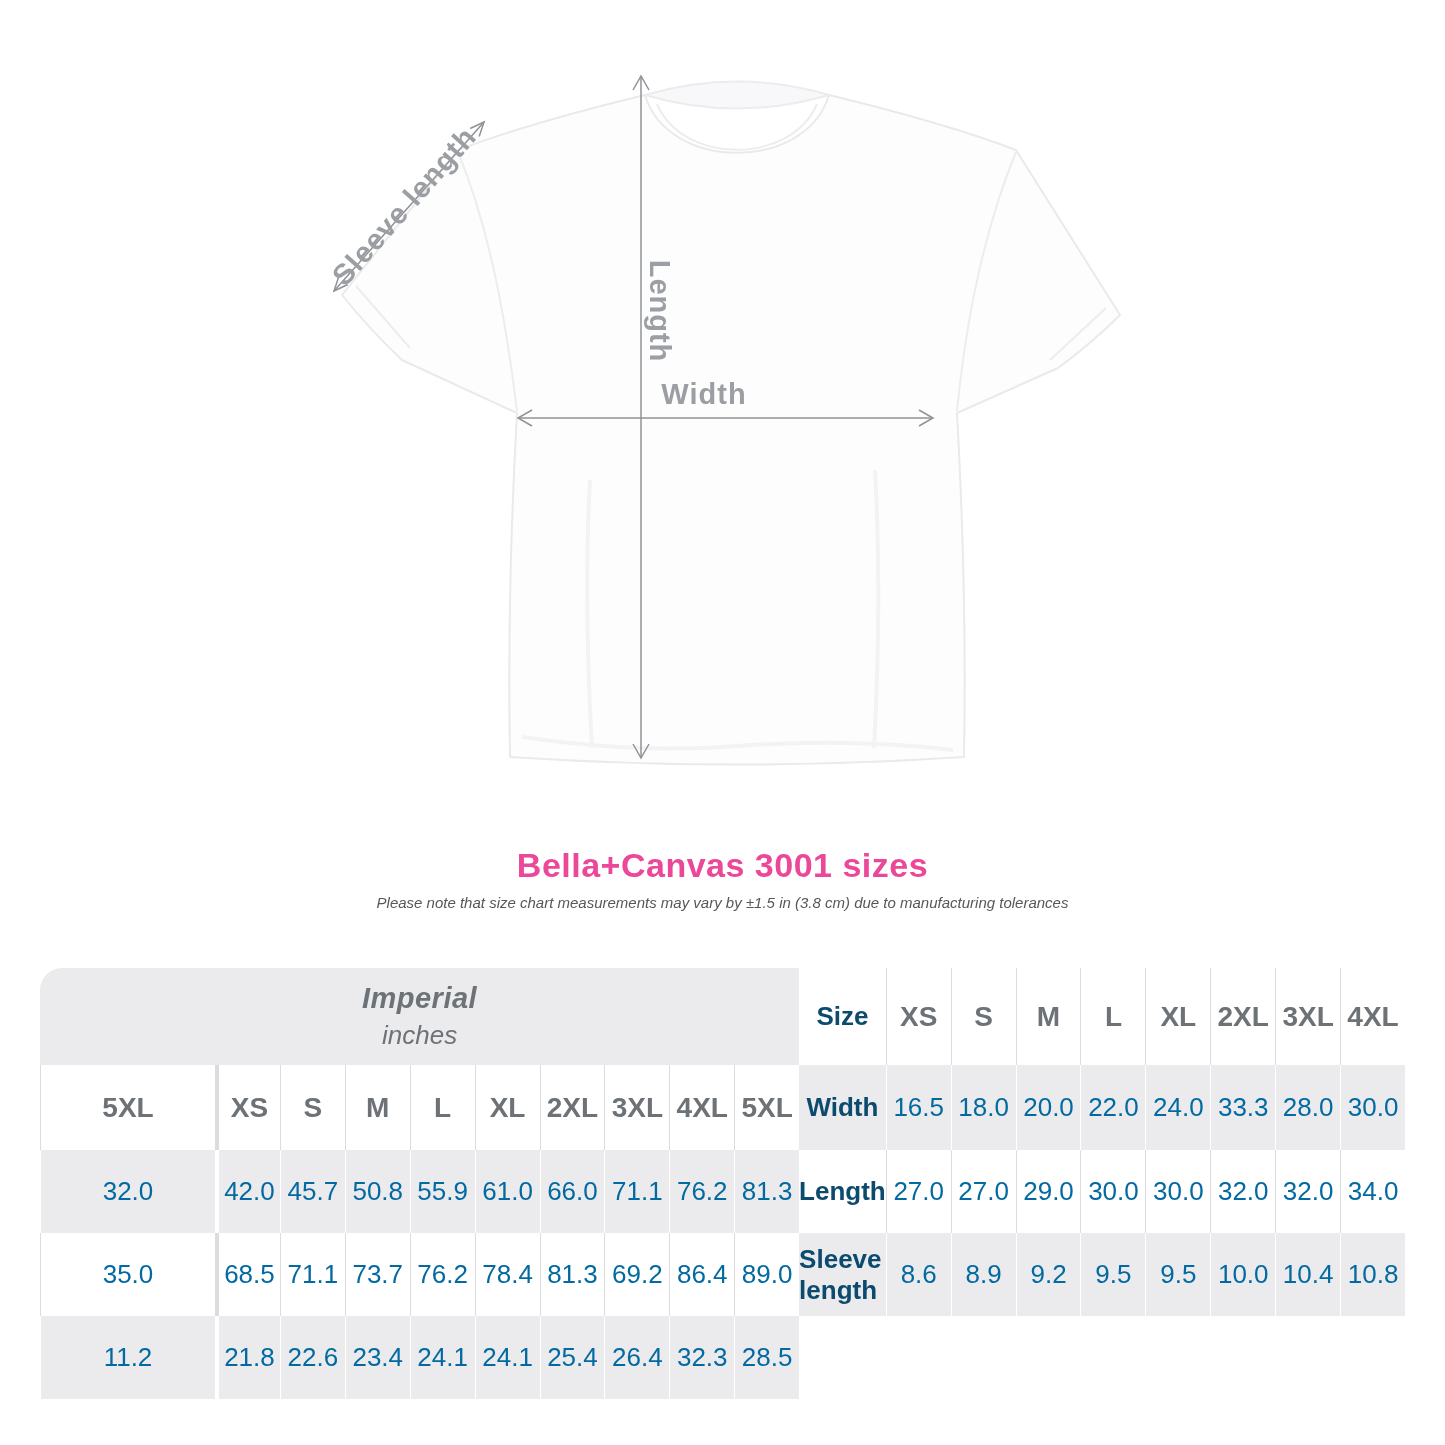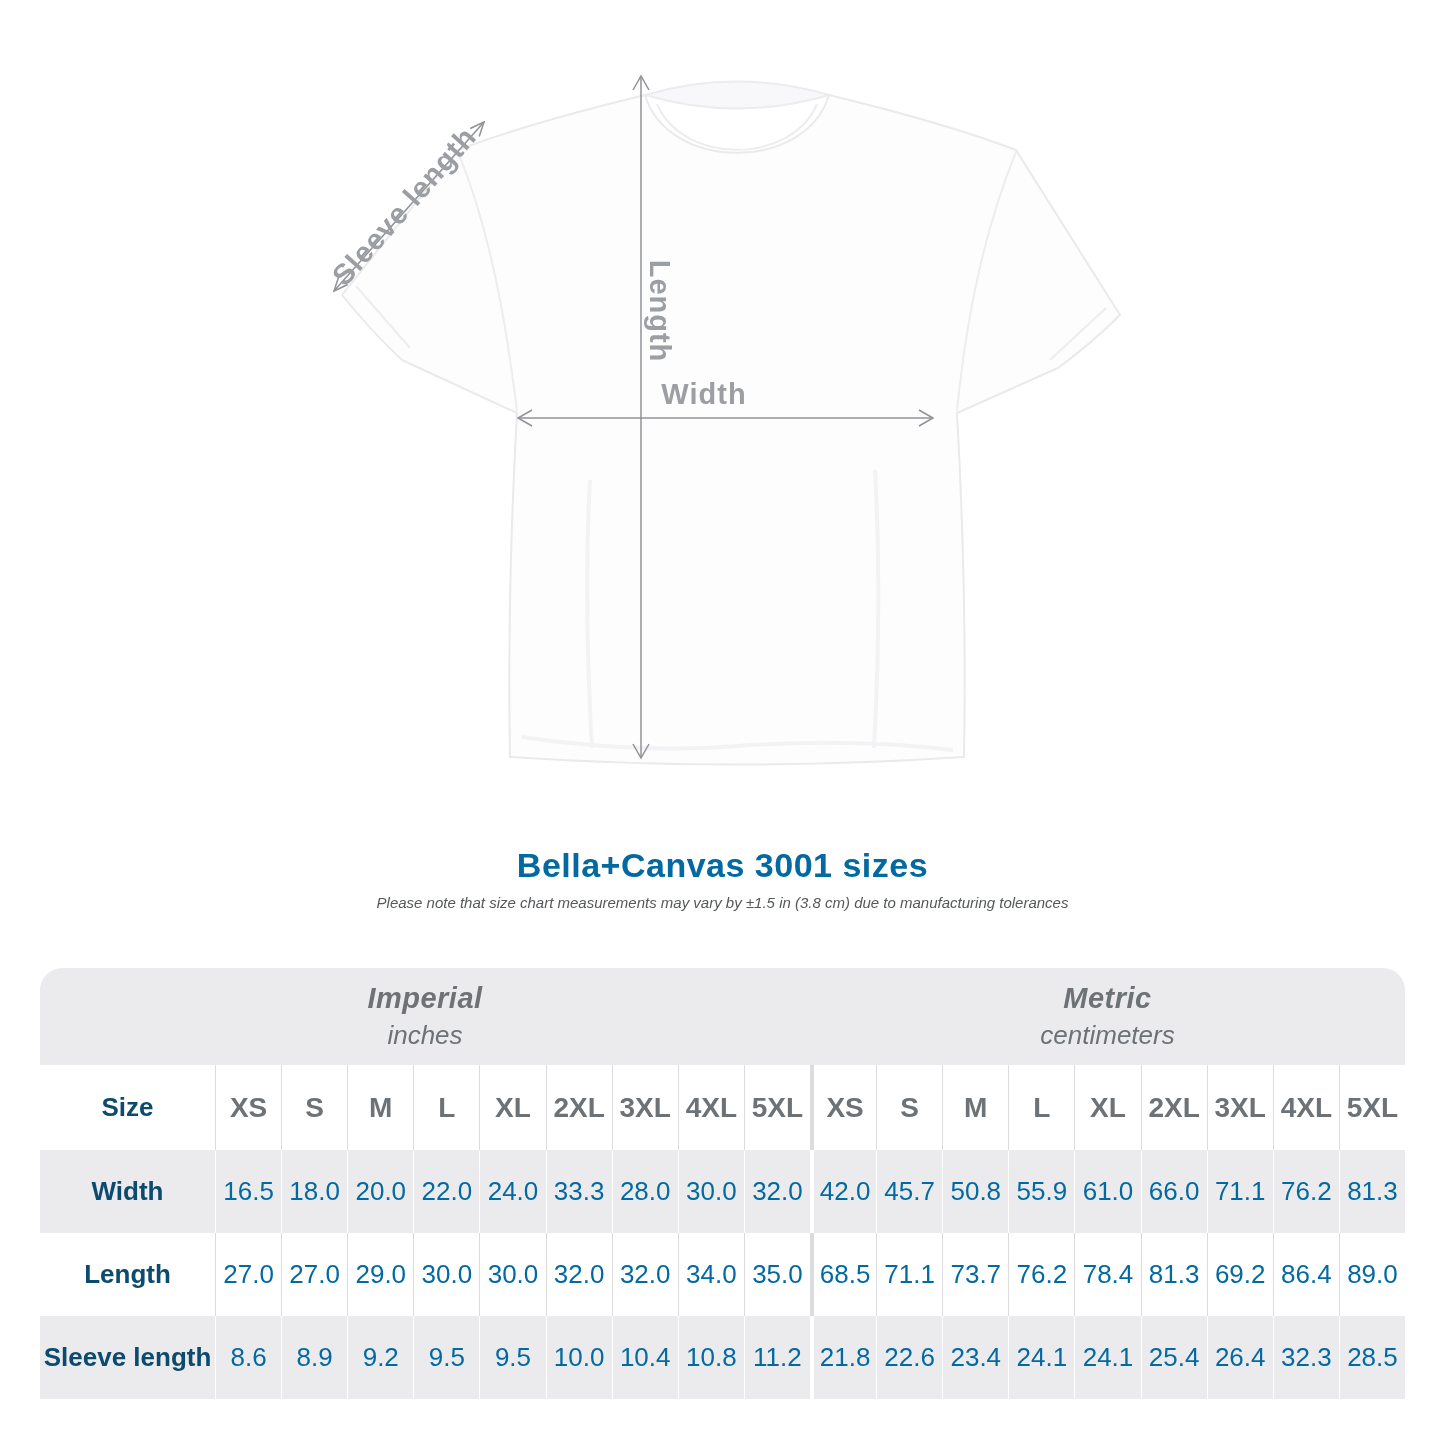--- a/index.html
+++ b/index.html
@@ -10,21 +10,21 @@
   
   .diagram { position:absolute; top:0; left:0; }
   .shirt-outline { fill:#fdfdfe; stroke:#eaeaec; stroke-width:2; stroke-linejoin:round; }
   .shirt-detail  { fill:none; stroke:#ededef; stroke-width:2; }
   .shirt-fold    { fill:none; stroke:#f3f3f5; stroke-width:4; }
   .arrow line     { stroke:#8f9296; stroke-width:1.5; }
   .arrow polyline { fill:none; stroke:#8f9296; stroke-width:1.5; }
   .diag-label { fill:#9b9ea2; font-weight:bold; font-size:29px; letter-spacing:1px; }
   
   .title-block { position:absolute; top:846px; left:0; width:100%; text-align:center; }
-  .title-block h1 { margin:0; font-size:34px; font-weight:bold; color:#0369a1; letter-spacing:.5px; }
+  .title-block h1 { margin:0; font-size:34px; font-weight:bold; color:#ec4899; letter-spacing:.5px; }
   .title-block p  { margin:9px 0 0; font-size:15px; font-style:italic; color:#55585a; }
   
   .size-table {
     position:absolute; left:40px; top:968px; width:1365px; height:529px;
     display:grid; grid-template-columns:175px repeat(18, 1fr);
     grid-template-rows:97px 85px 83px 83px 83px;
     border-radius:22px; overflow:hidden; background:#ffffff;
   }
   .gcell { background:#ebebed; display:flex; flex-direction:column; align-items:center; justify-content:center; gap:5px; }
   .g1 { grid-column:1 / 11; } .g2 { grid-column:11 / 20; }
@@ -100,24 +100,20 @@
   <div class="title-block">
     <h1>Bella+Canvas 3001 sizes</h1>
     <p>Please note that size chart measurements may vary by ±1.5 in (3.8 cm) due to manufacturing tolerances</p>
   </div>
 
   <div class="size-table">
       <div class="gcell g1">
         <div class="glabel">Imperial</div>
         <div class="gunit">inches</div>
       </div>
-      <div class="gcell g2">
-        <div class="glabel">Metric</div>
-        <div class="gunit">centimeters</div>
-      </div>
       <div class="lcell corner">Size</div>
       <div class="hcell">XS</div>
       <div class="hcell">S</div>
       <div class="hcell">M</div>
       <div class="hcell">L</div>
       <div class="hcell">XL</div>
       <div class="hcell">2XL</div>
       <div class="hcell">3XL</div>
       <div class="hcell">4XL</div>
       <div class="hcell">5XL</div>

